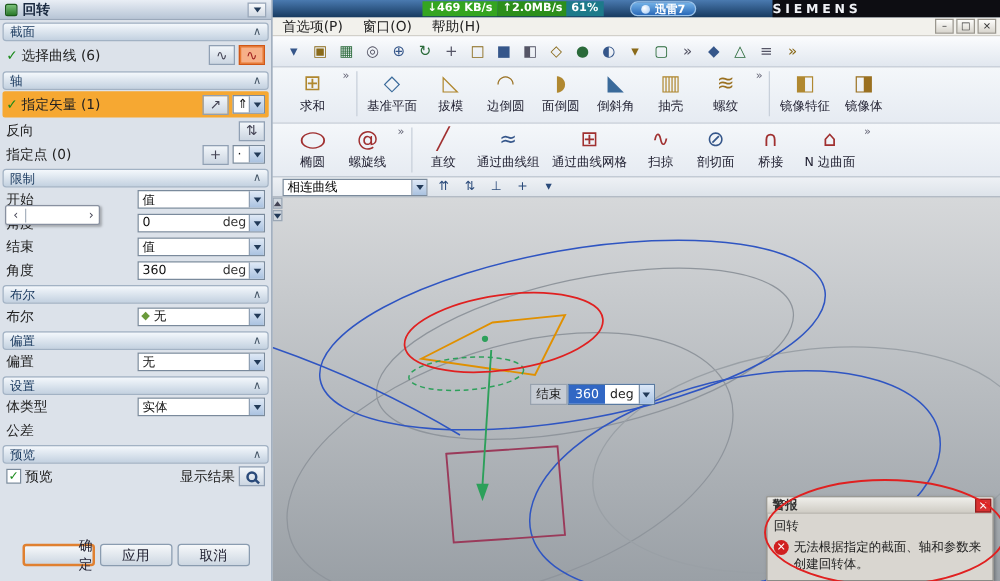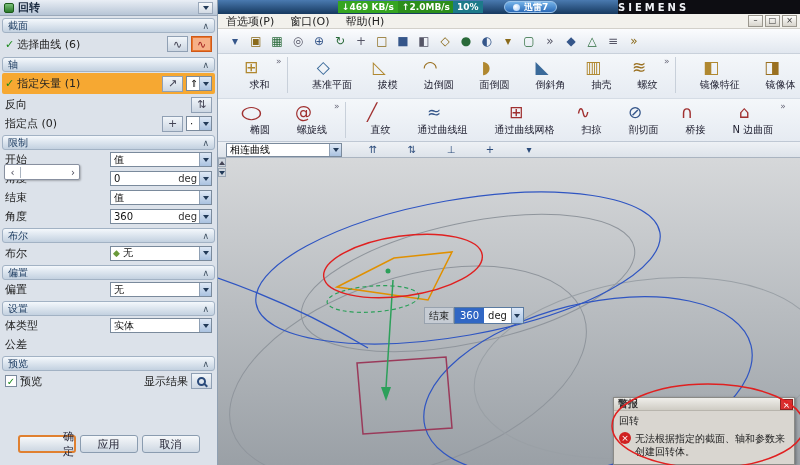--- a/index.html
+++ b/index.html
@@ -48,30 +48,30 @@
             background:linear-gradient(#f4f7fa,#e6ebf2); display:flex; align-items:flex-start;
             padding-left:228px; }
   .bigbar.row1 { top:54px; }
   .bigbar.row2 { top:98px; border-top:1px solid #d5dce5; border-bottom:1px solid #bfc8d4; }
   .bitem { display:flex; flex-direction:column; align-items:center; min-width:44px; padding:3px 5px 0; cursor:default; }
   .bglyph { height:21px; font-size:17px; line-height:21px; color:#b08830; }
   .row1 .bitem:nth-child(4n) .bglyph { color:#3a6a9a; }
   .row1 .bitem:nth-child(4n+2) .bglyph { color:#9a7020; }
   .row2 .bglyph { color:#a03030; }
   .row2 .bitem:nth-child(3n) .bglyph { color:#35568a; }
-  .blabel { font-size:10px; color:#223; white-space:nowrap;margin-left:17px; }
+  .blabel { font-size:10px; color:#223; white-space:nowrap; }
   .xyz { font-size:10px; font-weight:bold; letter-spacing:0; }
   .stretch { transform:scaleX(1.5); }
   .ovf { font-size:9px; color:#667; margin:2px 2px 0; }
   .vsep { width:1px; height:36px; background:#c8d0da; margin:3px 3px 0; }
 
   
   .selbar { position:absolute; left:0; top:142px; width:800px; height:16px;
             background:linear-gradient(#eef1f5,#dde3ea); border-bottom:1px solid #aab4c0;
-            display:flex; align-items:center; padding-left:226px; gap:23px; }
+            display:flex; align-items:center; padding-left:226px; gap:5px; }
   .selcombo { width:116px; height:14px; background:#fff; border:1px solid #7a8a9c; display:flex; align-items:center; }
   .selcombo .ctext { flex:1; padding-left:3px; font-size:10px; }
   .dd { width:12px; height:100%; background:linear-gradient(#dfe9f6,#aac2e0);
         border-left:1px solid #8fa0b4; display:flex; align-items:center; justify-content:center; }
   .tri { width:0; height:0; border-left:3px solid transparent; border-right:3px solid transparent;
          border-top:4px solid #223a58; }
   .selic { width:16px; height:14px; display:flex; align-items:center; justify-content:center;
            font-size:10px; color:#2a4a7a; }
 
   
@@ -161,21 +161,21 @@
             border-bottom:4px solid #445; }
 </style>
 </head>
 <body>
 
 <div id="root">
 
   <div class="titlebar">
     <span class="dl-chip dl-down">↓469 KB/s</span>
     <span class="dl-chip dl-up">↑2.0MB/s</span>
-    <span class="dl-chip dl-pct">10%</span>
+    <span class="dl-chip dl-pct">61%</span>
     <div class="thunder">
       <span class="thunder-ic"></span>
       <span>迅雷7</span>
     </div>
     <div class="tb-black">
       <span class="brand">SIEMENS</span>
     </div>
   </div>
 
   <div class="menubar">

